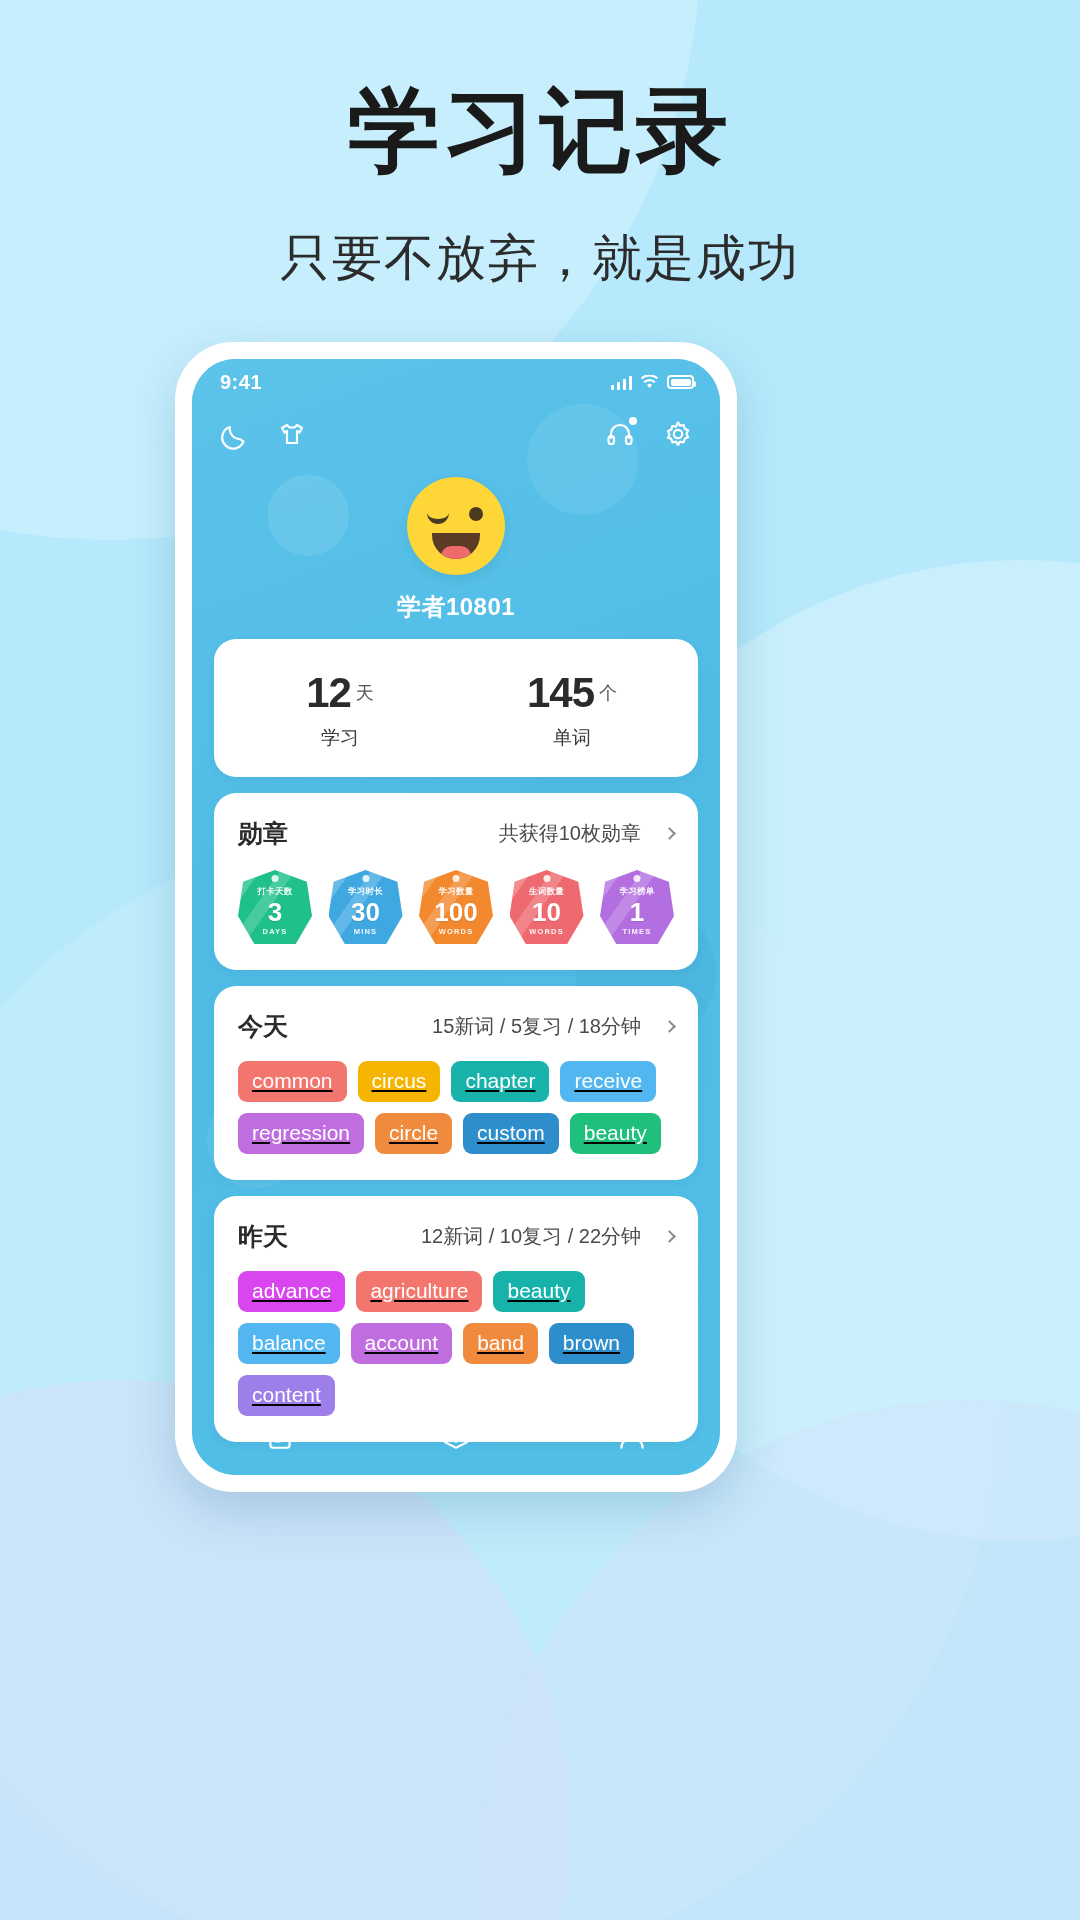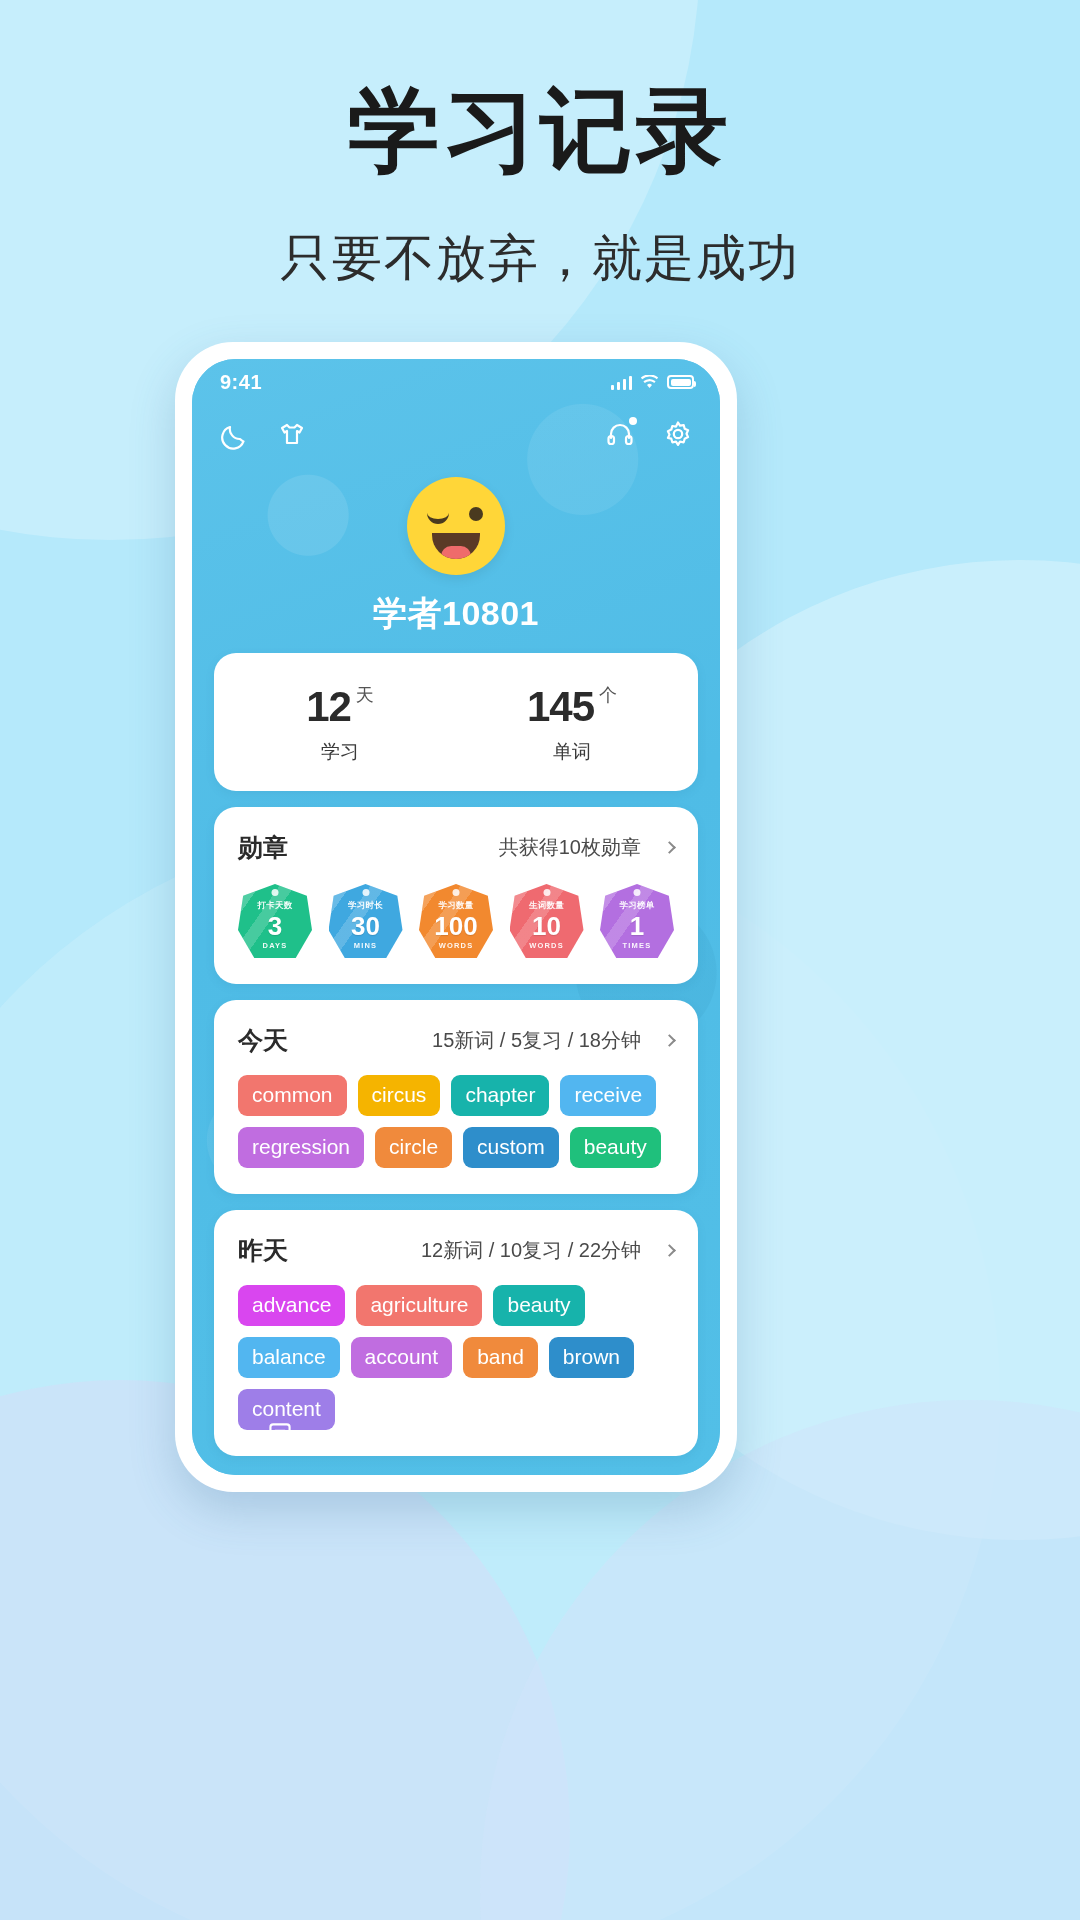--- a/index.html
+++ b/index.html
@@ -137,34 +137,34 @@
     position:absolute; left:50%; transform:translateX(-50%);
     top:56px; width:48px; height:26px;
     background:#5b3a26; border-radius:0 0 26px 26px; overflow:hidden;
   }
   .tongue {
     position:absolute; left:50%; transform:translateX(-50%);
     bottom:-3px; width:30px; height:16px;
     background:#ef6b6b; border-radius:14px 14px 8px 8px;
   }
   .username {
-    margin-top:16px; color:#fff; font-size:34px; font-weight:bold;
+    margin-top:16px; color:#fff; font-size:24px; font-weight:bold;
     letter-spacing:.5px;
   }
 
   
   .card {
     background:#fff; border-radius:22px;
     margin:16px 22px 0 22px;
     box-shadow:0 3px 10px rgba(40,110,150,.10);
   }
   
   .stats { display:flex; padding:30px 10px 26px 10px; }
   .stat { flex:1; text-align:center; }
-  .stat-top { display:flex; align-items:flex-start; justify-content:center; gap:5px; }
+  .stat-top { display:flex; align-items:center; justify-content:center; gap:5px; }
   .stat-num { font-size:42px; font-weight:bold; color:#2b2b2b; letter-spacing:-1px; }
   .stat-unit { font-size:18px; color:#555; }
   .stat-label { margin-top:8px; font-size:19px; color:#3a3a3a; }
 
   
   .sec-head {
     display:flex; align-items:center; justify-content:space-between;
     padding:24px 24px 0 24px;
   }
   .sec-title { font-size:25px; font-weight:bold; color:#2b2b2b; }
@@ -192,21 +192,21 @@
     position:absolute; top:5px; left:50%; transform:translateX(-50%);
     width:7px; height:7px; border-radius:50%;
     background:rgba(255,255,255,.85);
   }
   .b-title { font-size:8.5px; letter-spacing:.3px; margin-top:7px; opacity:.95; font-weight:bold; }
   .b-num   { font-size:26px; font-weight:bold; line-height:1; margin-top:1px;
              text-shadow:0 1px 1px rgba(0,0,0,.12); }
   .b-unit  { font-size:7.5px; letter-spacing:1.2px; margin-top:2px; opacity:.92; font-weight:bold;}
 
   
-  .chips { display:flex; flex-wrap:wrap; gap:11px; padding:18px 24px 26px 24px; }
+  .chips { display:flex; flex-wrap:wrap; gap:11px; padding:18px 24px 26px 24px;text-decoration:underline; }
   .chip {
     color:#fff; font-size:21px; padding:9px 14px 11px 14px;
     border-radius:9px; line-height:1; white-space:nowrap;
   }
 
   
   .tabbar {
     position:absolute; left:0; right:0; bottom:0; height:78px;
     display:flex; align-items:center; z-index:3;
   }

